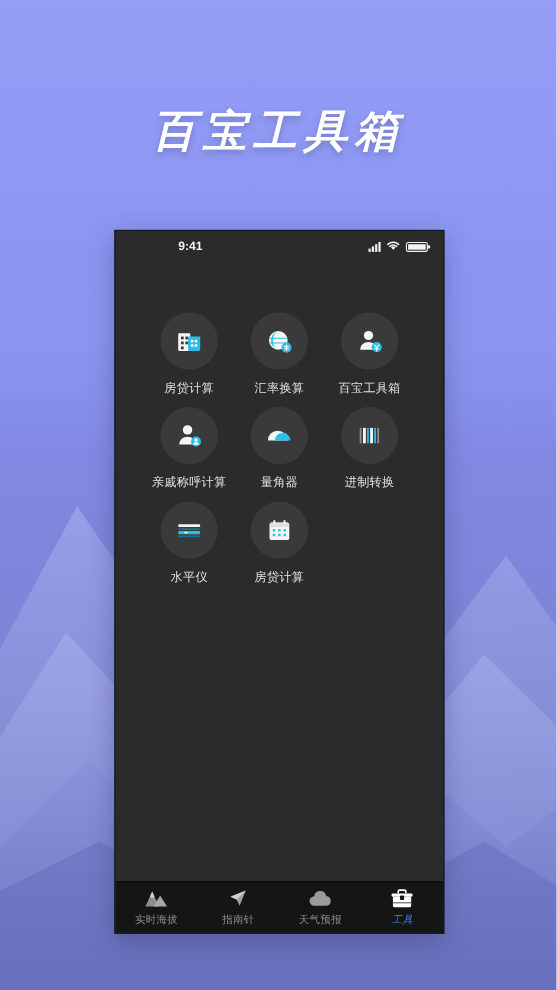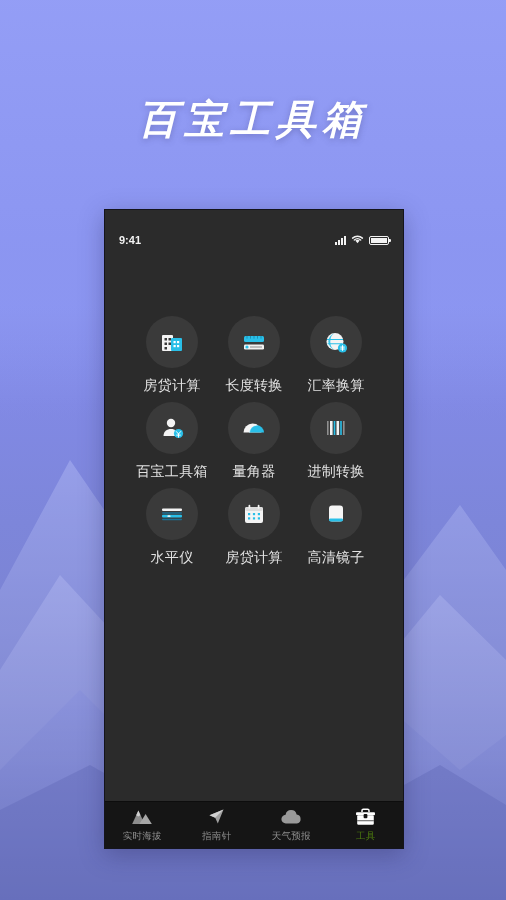--- a/index.html
+++ b/index.html
@@ -74,25 +74,26 @@
     overflow: hidden;
   }
 
   
   .status-bar {
     height: 28px;
     flex: 0 0 28px;
     display: flex;
     align-items: center;
     justify-content: space-between;
-    padding: 16px 14px;
+    padding: 0 14px;
     background: #2b2b2b;
     color: #f2f2f2;
     font-size: 11px;
     font-weight: bold;
+    margin-left: 43px;
   }
   .status-right {
     display: flex;
     align-items: center;
     gap: 5px;
   }
   .ico-signal { display: flex; align-items: flex-end; gap: 1px; height: 9px; }
   .ico-signal i { display: block; width: 2px; background: #f2f2f2; }
   .ico-signal i:nth-child(1) { height: 3px; }
   .ico-signal i:nth-child(2) { height: 5px; }
@@ -141,21 +142,21 @@
     height: 52px;
     border-radius: 50%;
     background: #3a3a3a;
     display: flex;
     align-items: center;
     justify-content: center;
     position: relative;
   }
   .app-label {
     margin-top: 9px;
-    font-size: 14px;
+    font-size: 11px;
     color: #e2e2e2;
     white-space: nowrap;
     letter-spacing: .3px;
   }
 
   
   .tab-bar {
     flex: 0 0 46px;
     height: 46px;
     background: #151515;
@@ -164,21 +165,21 @@
   }
   .tab-item {
     flex: 1 1 25%;
     display: flex;
     flex-direction: column;
     align-items: center;
     justify-content: center;
     gap: 3px;
     color: #8d8d8d;
   }
-  .tab-item.active { color: #4d7c0f; }
+  .tab-item.active { color: #3b82f6; font-style: italic; }
   .tab-label { font-size: 9.5px; letter-spacing: .3px; }
   .tab-glyph { height: 19px; display: flex; align-items: center; }
   .tab-glyph svg { display: block; }
 </style>
 </head>
 <body>
 
 <div id="poster">
 
   <svg id="bg-mountains" viewBox="0 0 506 560" preserveAspectRatio="none">
@@ -241,36 +242,20 @@
             <rect x="6.5" y="19" width="2.5" height="2.5" fill="#3a3a3a"></rect>
             <rect x="15.5" y="13" width="2.2" height="2.2" fill="#ffffff"></rect>
             <rect x="19" y="13" width="2.2" height="2.2" fill="#ffffff"></rect>
             <rect x="15.5" y="17" width="2.2" height="2.2" fill="#ffffff"></rect>
             <rect x="19" y="17" width="2.2" height="2.2" fill="#ffffff"></rect>
           </svg>
         </div>
         <div class="app-label">房贷计算</div>
       </div>
 
-      <div class="app-cell">
-        <div class="app-circle">
-          <svg width="28" height="28" viewBox="0 0 28 28">
-            <rect x="4" y="8" width="20" height="6" rx="1.5" fill="#29bfe8"></rect>
-            <rect x="6.5" y="8" width="1" height="2.6" fill="#1a8fb5"></rect>
-            <rect x="10" y="8" width="1" height="2.6" fill="#1a8fb5"></rect>
-            <rect x="13.5" y="8" width="1" height="2.6" fill="#1a8fb5"></rect>
-            <rect x="17" y="8" width="1" height="2.6" fill="#1a8fb5"></rect>
-            <rect x="20.5" y="8" width="1" height="2.6" fill="#1a8fb5"></rect>
-            <rect x="4" y="16.5" width="20" height="5" rx="1.2" fill="#f2f2f2"></rect>
-            <circle cx="7" cy="19" r="1.6" fill="#29bfe8"></circle>
-            <rect x="10" y="18.4" width="12" height="1.2" fill="#9a9a9a"></rect>
-          </svg>
-        </div>
-        <div class="app-label">长度转换</div>
-      </div>
 
       <div class="app-cell">
         <div class="app-circle">
           <svg width="28" height="28" viewBox="0 0 28 28">
             <circle cx="13" cy="13.5" r="8.5" fill="#f4f4f4"></circle>
             <path d="M13 5.2 A8.5 8.5 0 0 0 13 21.8 A6 8.5 0 0 1 13 5.2 Z" fill="#29bfe8" opacity=".9"></path>
             <path d="M5 11.5 H21 M5.6 15.8 H20.4" stroke="#29bfe8" stroke-width="1.1" fill="none"></path>
             <circle cx="20.5" cy="20" r="4.6" fill="#29bfe8"></circle>
             <path d="M20.5 17.6 v4.8 M18.7 19.1 h3.6 M18.7 21 h3.6" stroke="#ffffff" stroke-width="1" stroke-linecap="round"></path>
           </svg>
@@ -284,20 +269,32 @@
             <circle cx="13" cy="9" r="4.2" fill="#f4f4f4"></circle>
             <path d="M5.5 22 c0-4.4 3.4-7 7.5-7 s7.5 2.6 7.5 7 z" fill="#f4f4f4"></path>
             <circle cx="20.5" cy="19.5" r="4.6" fill="#29bfe8"></circle>
             <path d="M18.4 17.6 l2.1 2.4 2.1-2.4 M20.5 20 v3.2 M18.7 21.1 h3.6" stroke="#ffffff" stroke-width=".95" fill="none" stroke-linecap="round"></path>
           </svg>
         </div>
         <div class="app-label">百宝工具箱</div>
       </div>
 
 
+      <div class="app-cell">
+        <div class="app-circle">
+          <svg width="28" height="28" viewBox="0 0 28 28">
+            <circle cx="12.5" cy="8.8" r="4.3" fill="#f4f4f4"></circle>
+            <path d="M5 22.2 c0-4.5 3.4-7.2 7.5-7.2 s7.5 2.7 7.5 7.2 z" fill="#f4f4f4"></path>
+            <circle cx="20.2" cy="19.4" r="4.6" fill="#29bfe8"></circle>
+            <circle cx="20.2" cy="18" r="1.5" fill="#ffffff"></circle>
+            <path d="M17.6 22.4 c0-1.7 1.2-2.6 2.6-2.6 s2.6 .9 2.6 2.6 z" fill="#ffffff"></path>
+          </svg>
+        </div>
+        <div class="app-label">亲戚称呼计算</div>
+      </div>
 
       <div class="app-cell">
         <div class="app-circle">
           <svg width="28" height="28" viewBox="0 0 28 28">
             <path d="M3.5 18.5 A9 9 0 0 1 21.5 18.5 Z" fill="#f4f4f4"></path>
             <path d="M9.5 18.5 A7.2 7.2 0 0 1 24 18.5 Z" fill="#29bfe8"></path>
             <path d="M9.5 18.5 A7.2 7.2 0 0 1 16.7 11.3" stroke="#ffffff" stroke-width=".9" fill="none" opacity=".7"></path>
           </svg>
         </div>
         <div class="app-label">量角器</div>
@@ -344,29 +341,20 @@
               <rect x="17.8" y="13" width="2.2" height="2.2"></rect>
               <rect x="8" y="17.3" width="2.2" height="2.2"></rect>
               <rect x="12.9" y="17.3" width="2.2" height="2.2"></rect>
               <rect x="17.8" y="17.3" width="2.2" height="2.2"></rect>
             </g>
           </svg>
         </div>
         <div class="app-label">房贷计算</div>
       </div>
 
-      <div class="app-cell">
-        <div class="app-circle">
-          <svg width="28" height="28" viewBox="0 0 28 28">
-            <rect x="7" y="5.5" width="14" height="16" rx="3" fill="#f6f6f6"></rect>
-            <rect x="7" y="18.4" width="14" height="3.1" rx="1.4" fill="#29bfe8"></rect>
-          </svg>
-        </div>
-        <div class="app-label">高清镜子</div>
-      </div>
 
 
     </div>
 
     <div class="tab-bar">
 
       <div class="tab-item">
         <span class="tab-glyph">
           <svg width="22" height="17" viewBox="0 0 22 17">
             <path d="M7.4 1.5 L13.6 15 H1.2 Z" fill="#8d8d8d"></path>

